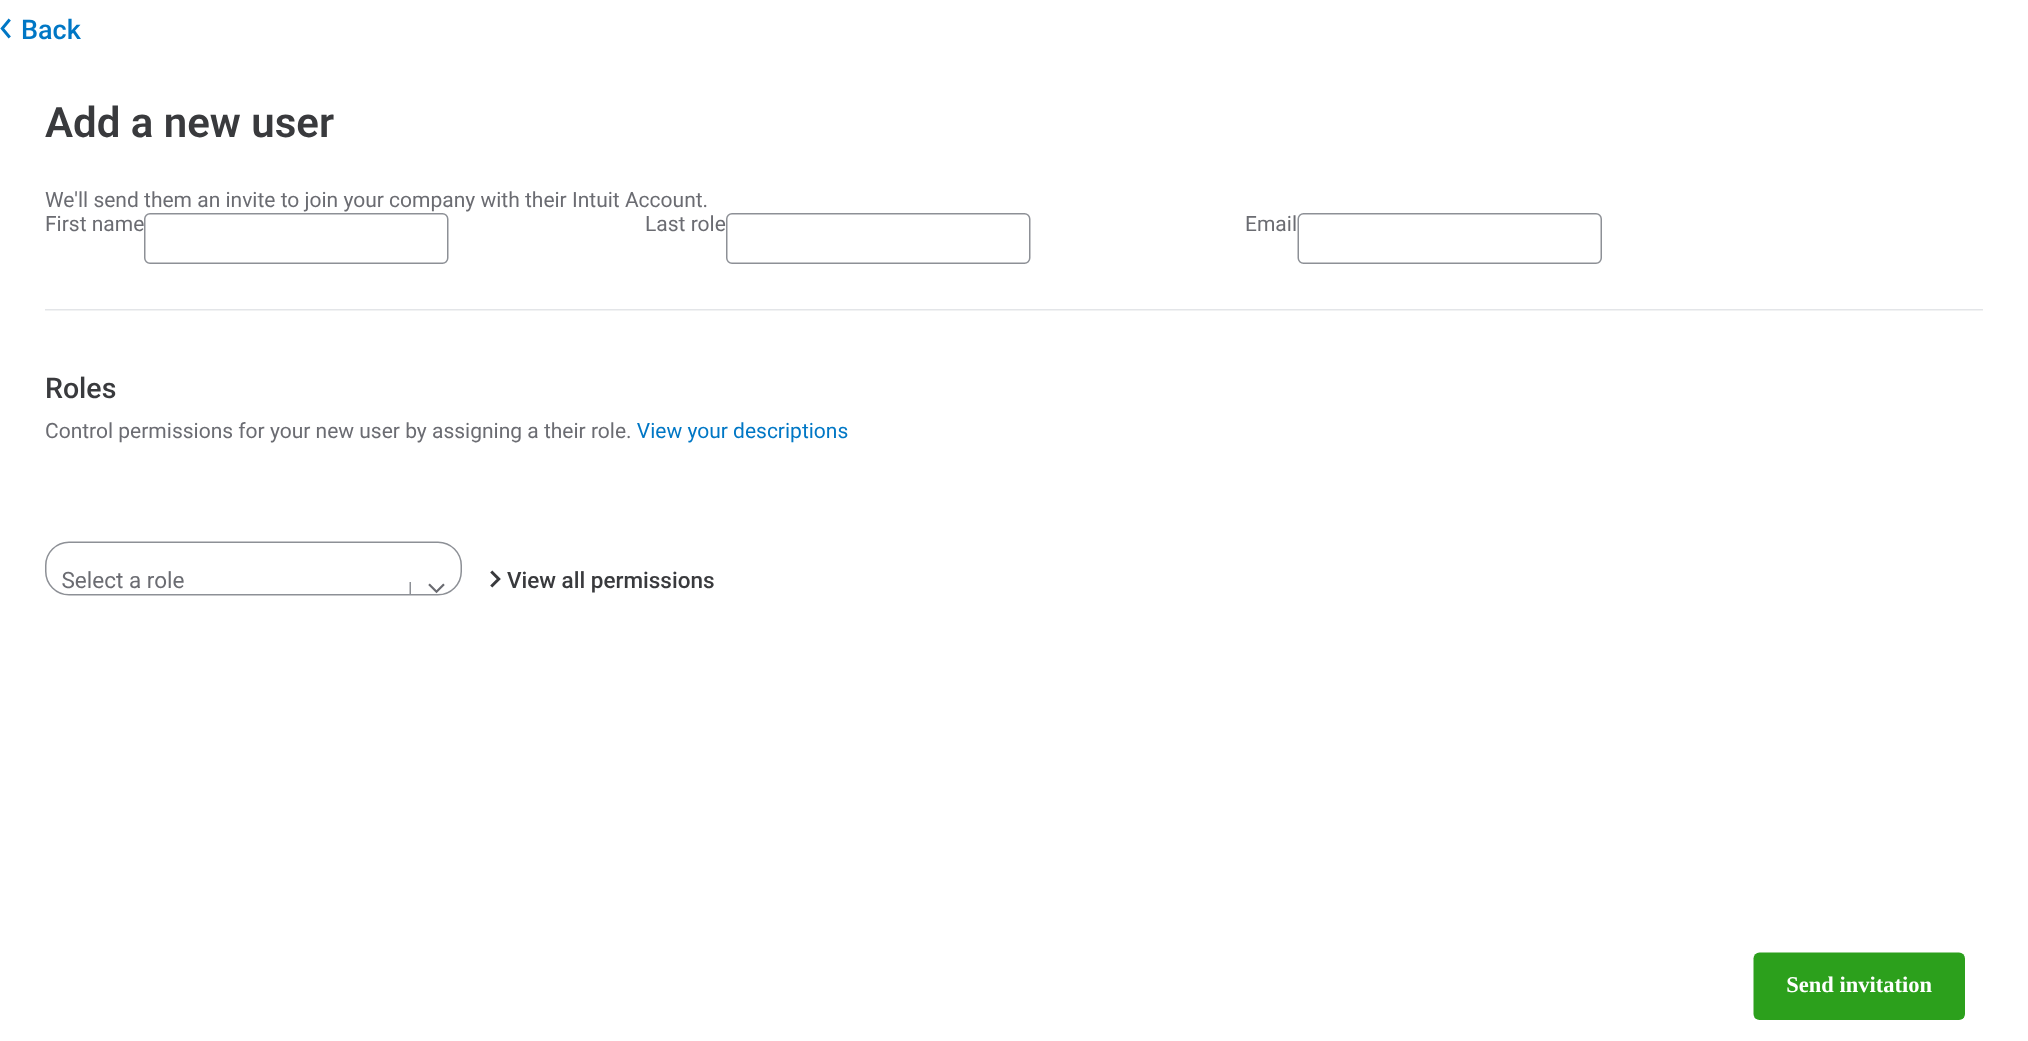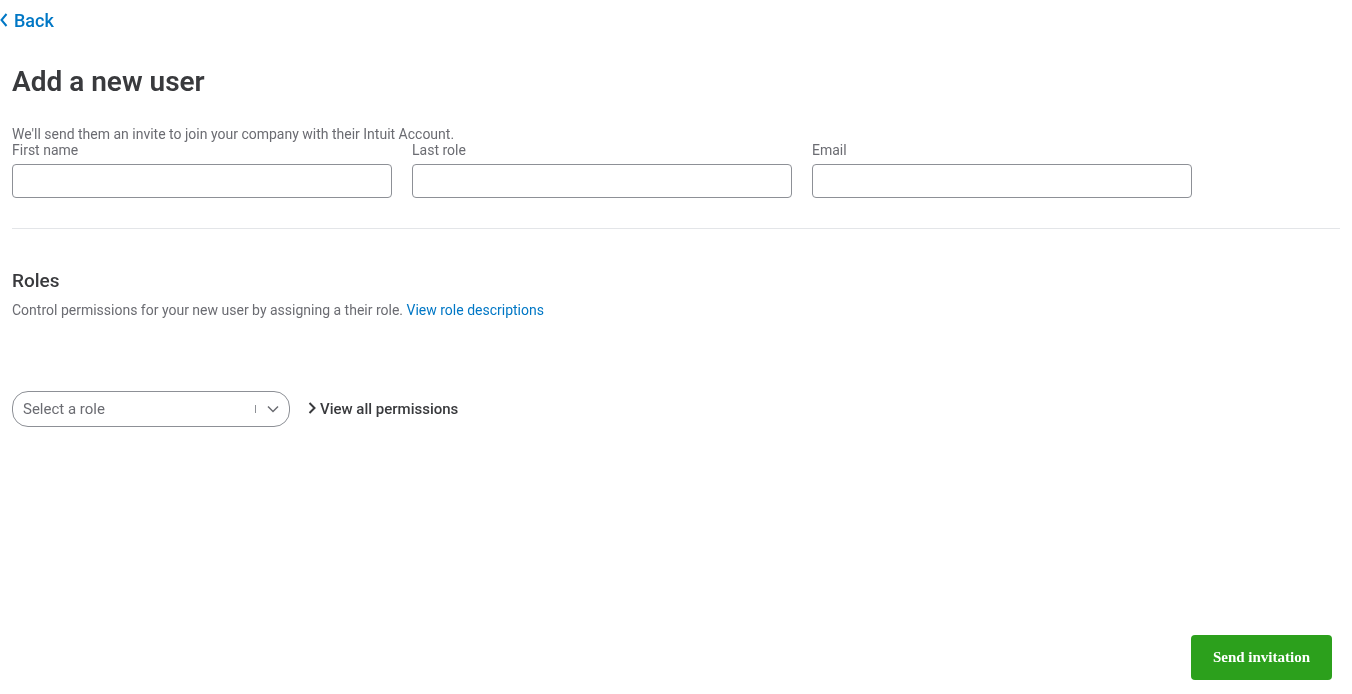--- a/index.html
+++ b/index.html
@@ -25,21 +25,21 @@
       font-weight: 500;
       text-decoration: none;
       cursor: pointer;
       padding: 10px 0;
     }
     .back-link svg {
       width: 8px;
       height: 14px;
     }
     .content {
-      padding: 0 12px;
+      padding: 0 30px;
     }
     .page-title {
       font-size: 28px;
       font-weight: 600;
       color: #393a3d;
       margin-top: 24px;
       margin-bottom: 28px;
     }
     .section-title {
       font-size: 19px;
@@ -57,21 +57,21 @@
       cursor: pointer;
     }
     .fields-row {
       display: flex;
       gap: 20px;
       margin-bottom: 30px;
     }
     .field {
       width: 380px;
       display: flex;
-      flex-direction: column;
+      flex-direction: row;
     }
     .field-label {
       font-size: 14px;
       color: #6b6c72;
       margin-bottom: 6px;
     }
     .field-input {
       height: 34px;
       border: 1px solid #8d9096;
       border-radius: 4px;
@@ -83,21 +83,21 @@
     .divider {
       border: none;
       border-top: 1px solid #e3e5e8;
       margin-bottom: 40px;
     }
     .roles-section .section-desc {
       margin-bottom: 22px;
     }
     .select-wrapper {
       display: inline-flex;
-      align-items: center;
+      align-items: flex-end;
       border: 1px solid #8d9096;
       border-radius: 16px;
       height: 36px;
       width: 278px;
       cursor: pointer;
       background: #fff;
     }
     .select-text {
       flex: 1;
       display: flex;
@@ -128,21 +128,21 @@
       font-weight: 500;
       color: #393a3d;
     }
     .permissions-toggle svg {
       width: 8px;
       height: 12px;
     }
     .footer {
       position: absolute;
       bottom: 14px;
-      right: 20px;
+      right: 42px;
     }
     .send-button {
       background: #2ca01c;
       color: #fff;
       border: none;
       border-radius: 4px;
       padding: 14px 22px;
       font-size: 15px;
       font-weight: 700;
       font-family: Georgia, "Times New Roman", serif;
@@ -184,21 +184,21 @@
       </div>
     </div>
   </section>
 
   <hr class="divider">
 
   <section class="roles-section">
     <h2 class="section-title">Roles</h2>
     <p class="section-desc">
       <span>Control permissions for your new user by assigning a their role. </span>
-      <a class="link-inline">View role descriptions</a>
+      <a class="link-inline">View your descriptions</a>
     </p>
 
     <div class="select-wrapper">
       <div class="select-text">Select a role</div>
       <div class="select-caret">
         <svg viewBox="0 0 12 8" fill="none" stroke="#6b6c72" stroke-width="1.5">
           <path d="M1 1.5L6 6.5L11 1.5"></path>
         </svg>
       </div>
     </div>

